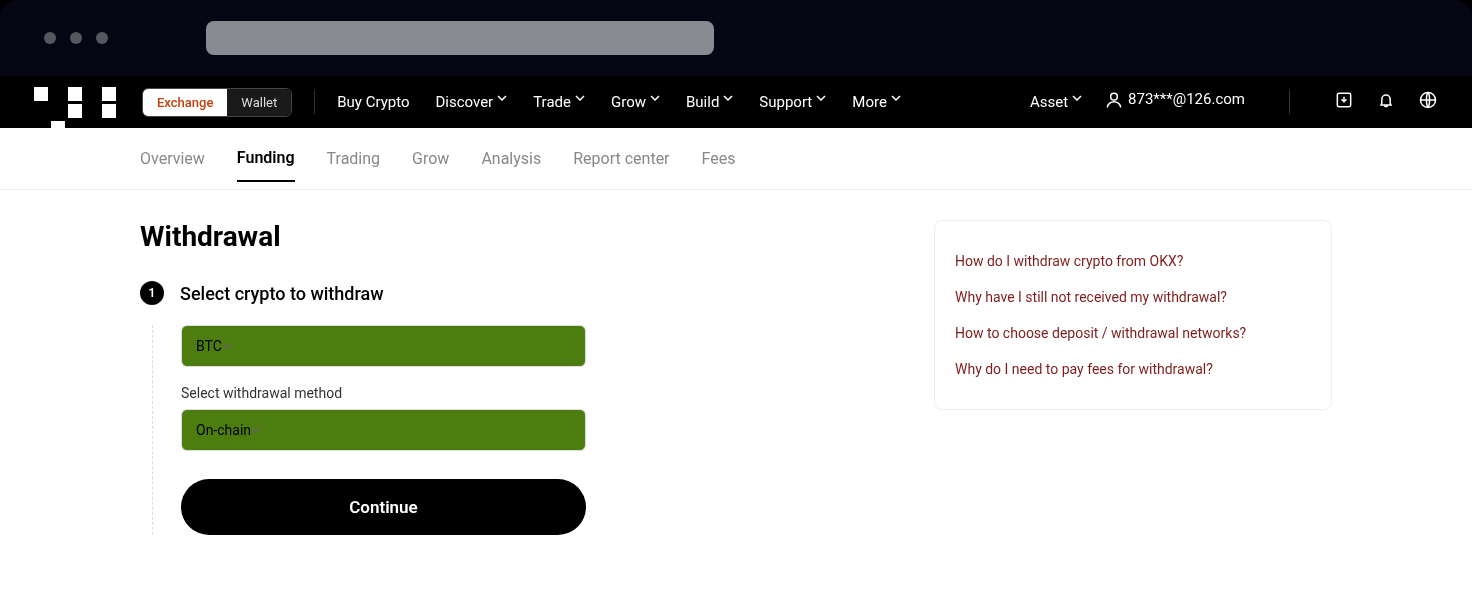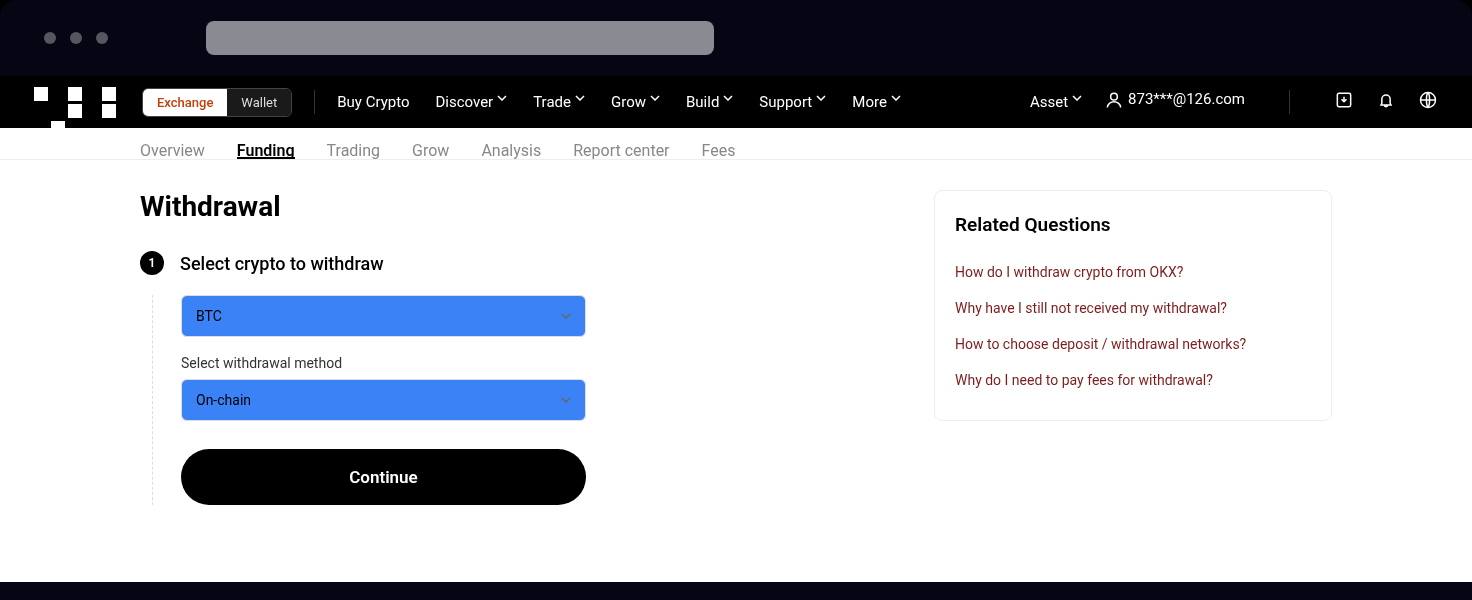--- a/index.html
+++ b/index.html
@@ -18,32 +18,32 @@
 .mt-active{background:#fff;color:#c2410c;font-weight:500}
 .mt-inactive{background:#1a1a1a;color:#ddd}
 .vdiv{width:1px;height:24px;background:#333;margin:0 22px}
 .navlinks{display:flex;gap:26px}
 .navlink{display:flex;align-items:flex-start;gap:4px;cursor:pointer}
 .chev{width:10px;height:10px;display:inline-flex;align-items:center;justify-content:center}
 .chev svg{width:10px;height:6px}
 .spacer{flex:1}
 .rightnav{display:flex;align-items:center;gap:22px}
 .usericon svg,.dlicon svg,.bellicon svg,.globeicon svg{width:20px;height:20px;stroke:#fff;fill:none;stroke-width:1.8}
-.subnav{background:#fff;height:32px;display:flex;padding:0 140px;gap:32px;border-bottom:1px solid #eee}
+.subnav{background:#fff;height:62px;display:flex;align-items:center;padding:0 140px;gap:32px;border-bottom:1px solid #eee}
 .subnav-item{color:#888;font-size:16px;cursor:pointer;padding:13px 0}
 .sn-active{color:#000;font-weight:600;border-bottom:2px solid #000}
 .content{background:#fff;height:calc(100% - 178px);padding:30px 140px;display:flex;gap:60px}
 .main{flex:1;max-width:760px}
 .pagetitle{font-size:28px;font-weight:700;margin-bottom:28px}
 .steprow{display:flex;align-items:center;gap:16px;margin-bottom:20px}
 .stepnum{width:24px;height:24px;border-radius:50%;background:#000;color:#fff;display:flex;align-items:center;justify-content:center;font-size:12px;font-weight:600}
 .steptitle{font-size:18px;font-weight:500}
 .stepbody{margin-left:40px;max-width:410px;border-left:1px dashed #ddd;padding-left:0;margin-left:12px;padding-left:28px}
 .label{font-size:14px;color:#333;margin-bottom:8px;margin-top:18px}
-.select{width:405px;height:42px;border:1px solid #ddd;border-radius:6px;display:flex;align-items:center;justify-content:space-between;padding:0 14px;cursor:pointer;background:#3b82f6;font-size:14px}
+.select{width:405px;height:42px;border:1px solid #ddd;border-radius:6px;display:flex;align-items:center;padding:0 14px;cursor:pointer;background:#4d7c0f;font-size:14px}
 .select .chev svg path{stroke:#666}
 .continuebtn{width:405px;height:56px;background:#000;color:#fff;border:none;border-radius:28px;font-size:17px;font-weight:600;margin-top:28px;cursor:pointer}
 .sidebar{width:398px;border:1px solid #eee;border-radius:8px;padding:22px 20px;height:fit-content}
 .sbtitle{font-size:19px;font-weight:600;margin-bottom:18px}
 .sblink{display:block;color:#7f1d1d;font-size:14px;padding:10px 0;cursor:pointer}
 </style>
 </head>
 <body>
 
 <div class="window">
@@ -193,20 +193,19 @@
           <span class="chev">
               <svg viewBox="0 0 10 6">
                 <path d="M1 1l4 4 4-4" stroke="#666" fill="none" stroke-width="1.5"></path>
               </svg>
             </span>
         </div>
         <button class="continuebtn">Continue</button>
       </div>
     </div>
     <div class="sidebar">
-      <div class="sbtitle">Related Questions</div>
       <a class="sblink">How do I withdraw crypto from OKX?</a>
       <a class="sblink">Why have I still not received my withdrawal?</a>
       <a class="sblink">How to choose deposit / withdrawal networks?</a>
       <a class="sblink">Why do I need to pay fees for withdrawal?</a>
     </div>
   </div>
 </div>
 
 </body></html>

